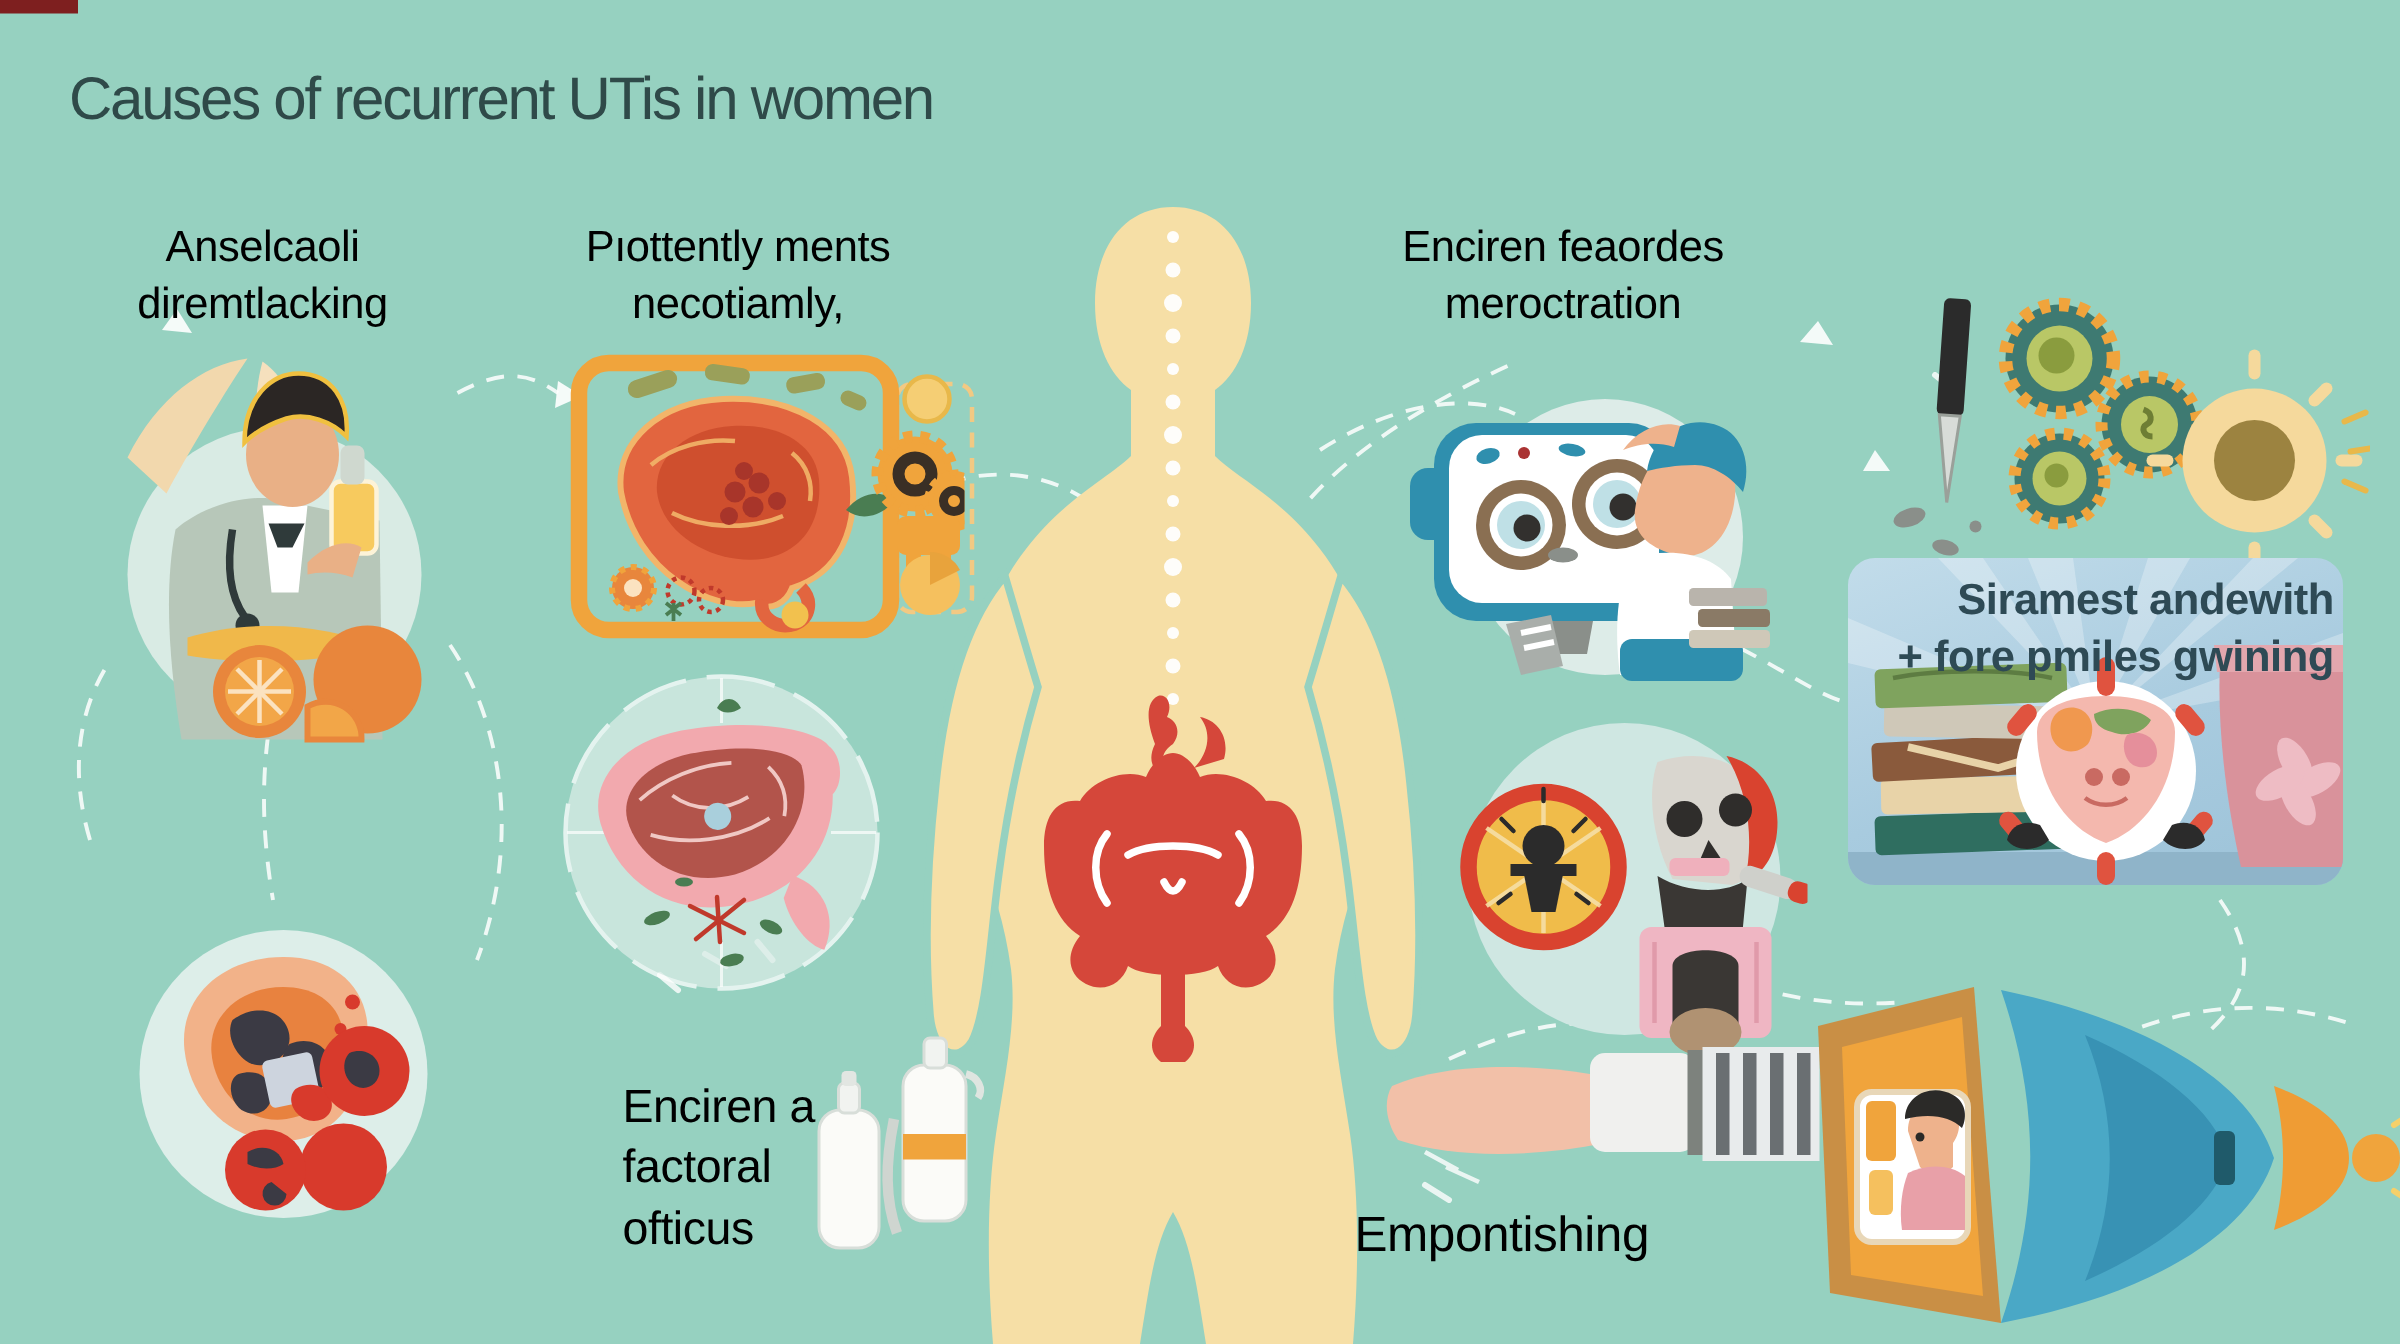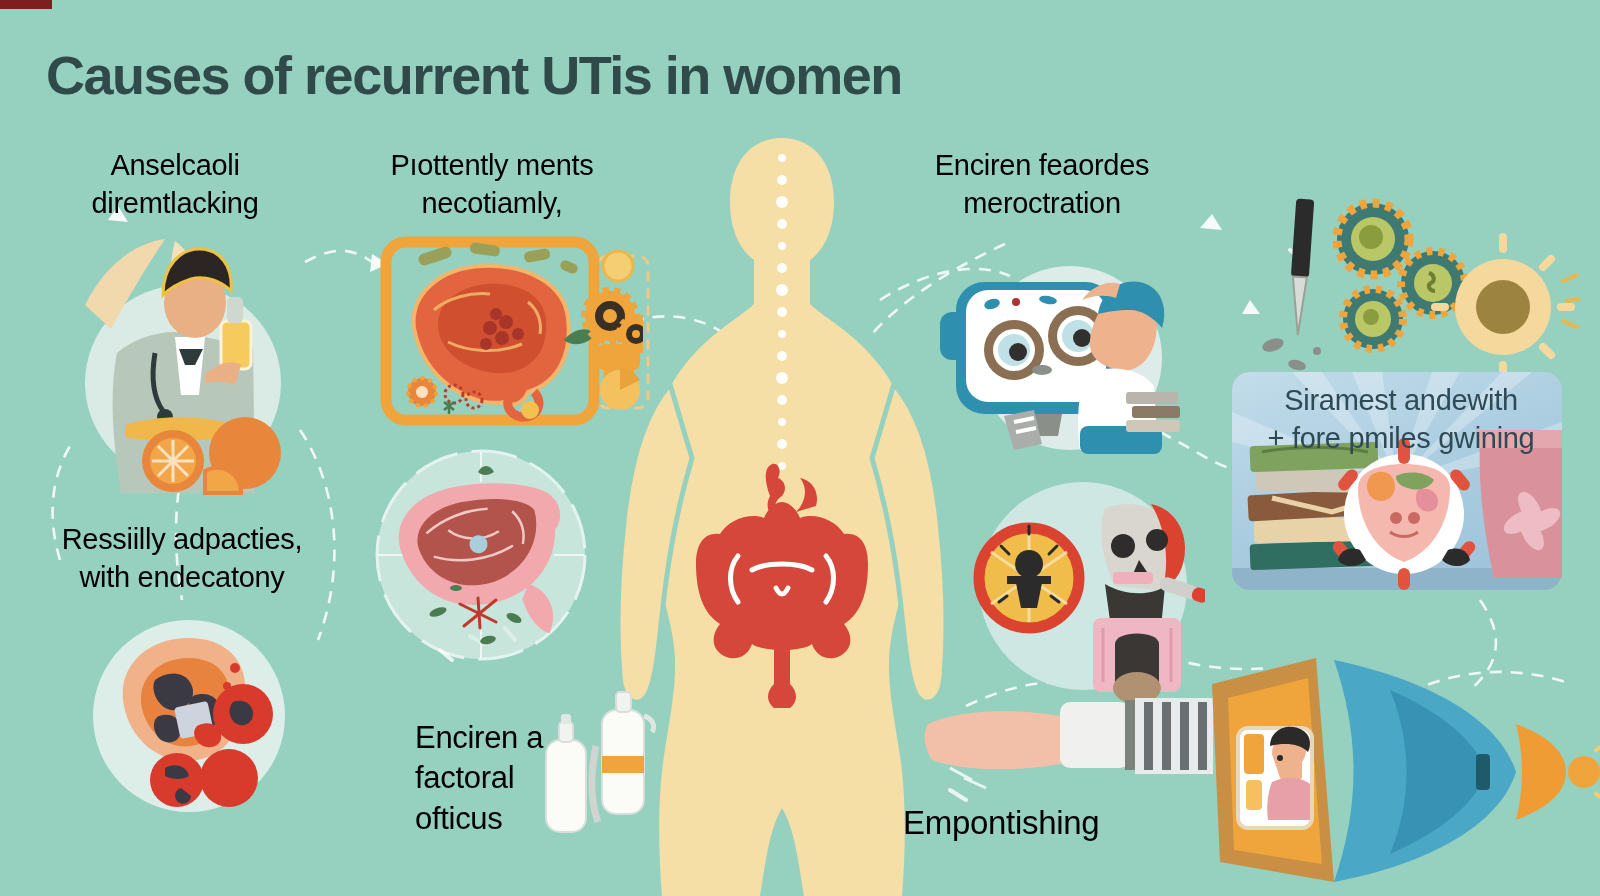--- a/index.html
+++ b/index.html
@@ -1,37 +1,37 @@
 <!DOCTYPE html>
 <html><head>
 <meta charset="utf-8">
 <style>
   html,body{margin:0;padding:0;}
   body{width:1600px;height:896px;overflow:hidden;background:#96d1c0;
        font-family:"Liberation Sans",sans-serif;position:relative;}
   .abs{position:absolute;}
   #canvas{position:absolute;left:0;top:0;width:1600px;height:896px;background:#96d1c0;}
-  .title{left:46px;top:44px;font-size:54px;font-weight:700;color:#2f4a49;
+  .title{left:46px;top:44px;font-size:40px;font-weight:400;color:#2f4a49;
          letter-spacing:-1.5px;z-index:6;}
   .label{font-size:29px;font-weight:400;color:#000000;line-height:1.32;
          text-align:center;white-space:pre-line;letter-spacing:-0.3px;z-index:6;}
   .label.left{text-align:left;margin-top:48px;}
   .lbl-anselcaoli{left:15px;top:146px;width:320px;}
   .lbl-piottently{left:342px;top:146px;width:300px;}
   .lbl-pametic{left:892px;top:146px;width:300px;}
   .lbl-cormentis{left:1208px;top:150px;width:310px;}
   .lbl-ressiilly{left:12px;top:520px;width:340px;}
   .lbl-enciren{left:415px;top:670px;width:200px;font-size:31px;line-height:1.3;}
   .lbl-empontishing{left:903px;top:753px;width:260px;font-size:33px;}
   .panel{left:1232px;top:372px;width:330px;height:218px;border-radius:18px;
          background:linear-gradient(160deg,#c2dcea 0%,#a8cbdf 55%,#9cc2d8 100%);
          overflow:hidden;z-index:4;}
   .panel-label{position:absolute;left:14px;top:10px;width:310px;font-size:29px;
-         font-weight:400;color:#2e4a55;line-height:1.3;white-space:pre-line;
-         text-align:center;letter-spacing:-0.3px;z-index:2;}
+         font-weight:700;color:#2e4a55;line-height:1.3;white-space:pre-line;
+         text-align:right;letter-spacing:-0.3px;z-index:2;}
   .corner-mark{left:0;top:0;width:52px;height:9px;background:#7e1f1f;z-index:7;}
   svg{display:block;}
   .z2{z-index:2;} .z3{z-index:3;} .z4{z-index:4;}
 </style>
 </head>
 <body>
 
 <div id="canvas">
 
   <svg class="abs" style="left:0;top:0;z-index:1;" width="1600" height="896" viewBox="0 0 1600 896">
@@ -450,21 +450,19 @@
     <path d="M114,28 C122,30 126,38 122,44" fill="none" stroke="#dfe5e0" stroke-width="5"></path>
   </svg>
 
   <div class="abs title">Causes of recurrent UTis in women</div>
   <div class="abs label lbl-anselcaoli">Anselcaoli
 diremtlacking</div>
   <div class="abs label lbl-piottently">Pıottently ments
 necotiamly,</div>
   <div class="abs label lbl-pametic">Enciren feaordes
 meroctration</div>
-  <div class="abs label lbl-ressiilly">Ressiilly adpacties,
-with endecatony</div>
   <div class="abs label left lbl-enciren">Enciren a
 factoral
 ofticus</div>
   <div class="abs label left lbl-empontishing">Empontishing</div>
 
   <div class="abs corner-mark"></div>
 </div>
 
 </body></html>

